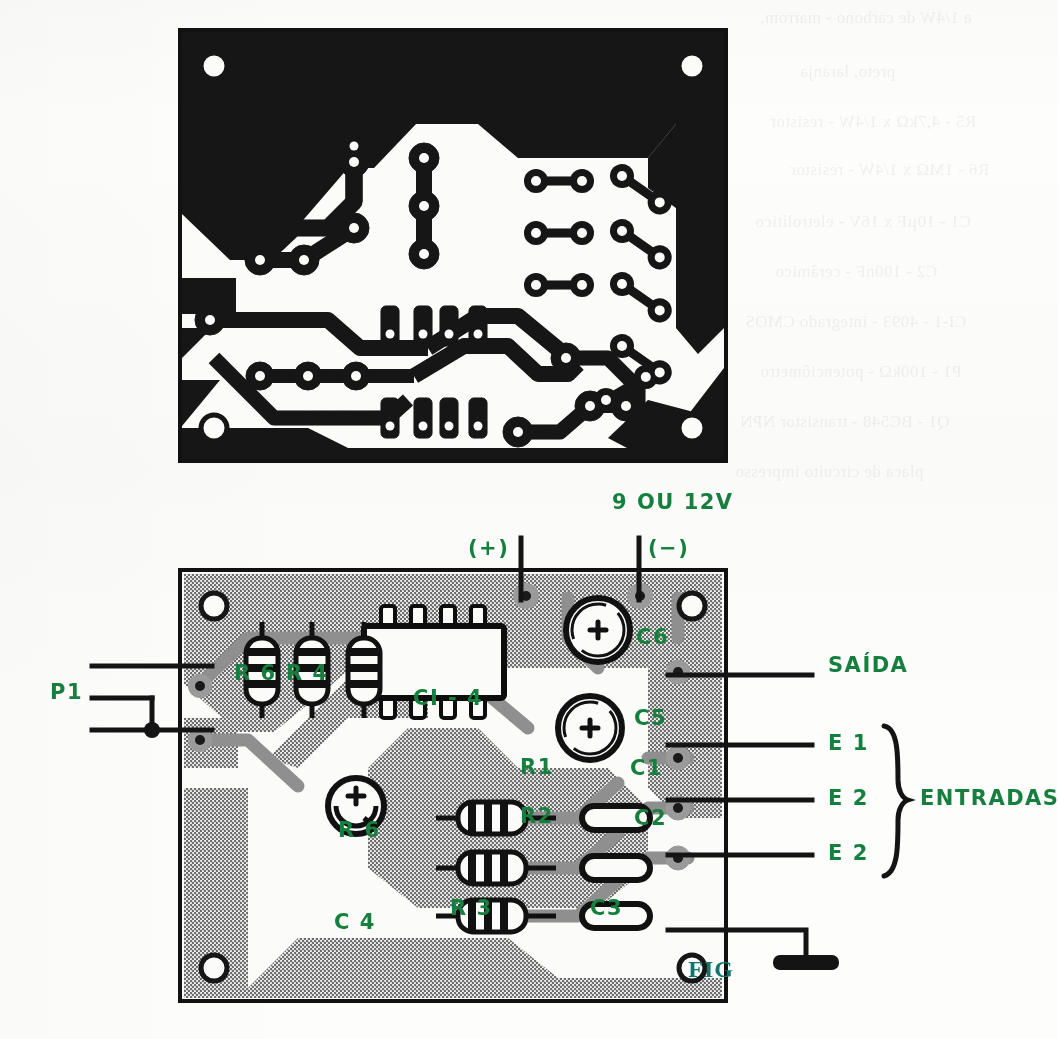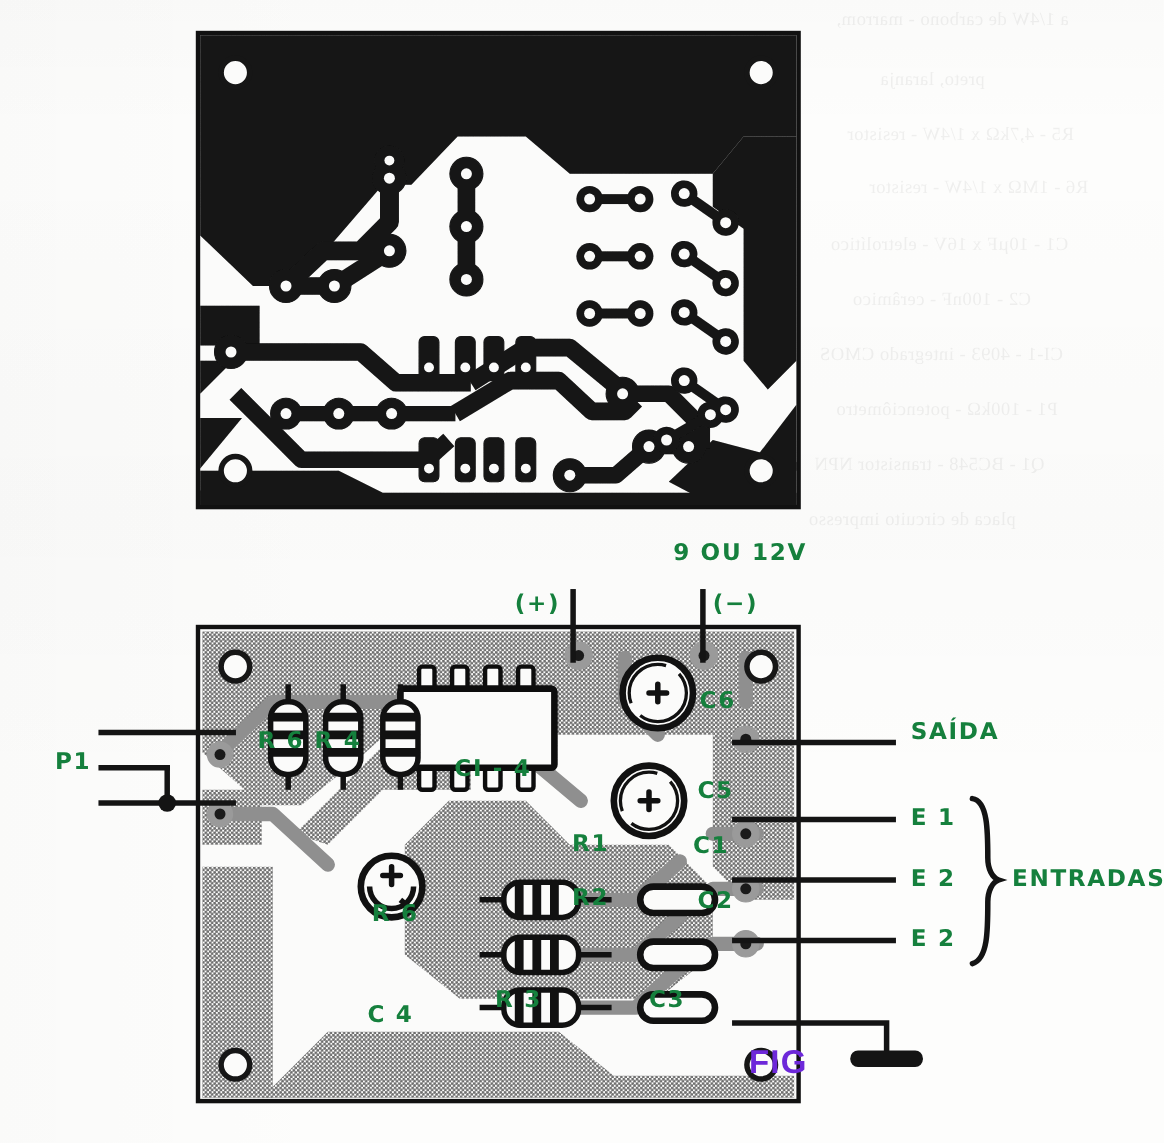--- a/index.html
+++ b/index.html
@@ -66,25 +66,25 @@
     white-space:nowrap;
     line-height:1;
     user-select:none;
   }
   .lbl.sq{letter-spacing:1.5px;}
   .lbl.big{font-size:21px;}
 
   .fig-caption{
     position:absolute;
     right:-6px;bottom:20px;
-    font-family:Liberation Sans, sans-serif;
+    font-family:Liberation Serif, serif;
     font-weight:700;
-    font-size:30px;
+    font-size:24px;
     letter-spacing:1px;
-    color:#6d28d9;
+    color:#0f766e;
   }
 </style>
 </head>
 <body>
 
 <div id="page-noise"></div>
 
 <div id="ghost-layer">
     <div class="ghost-text" style="top: 8px; left: 760px;">a 1/4W de carbono - marrom,</div>
     <div class="ghost-text" style="top: 62px; left: 800px;">preto, laranja</div>

